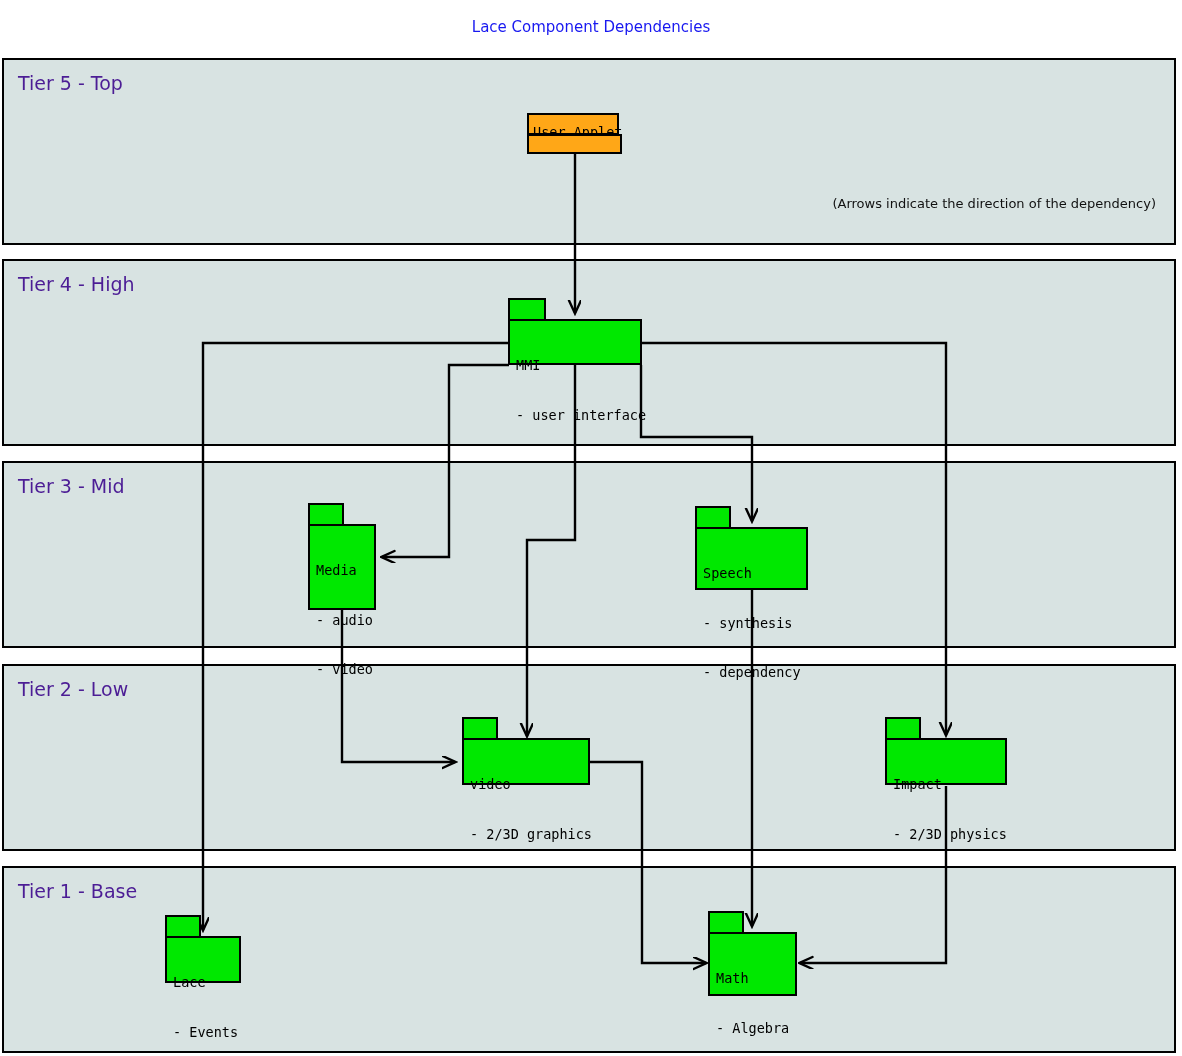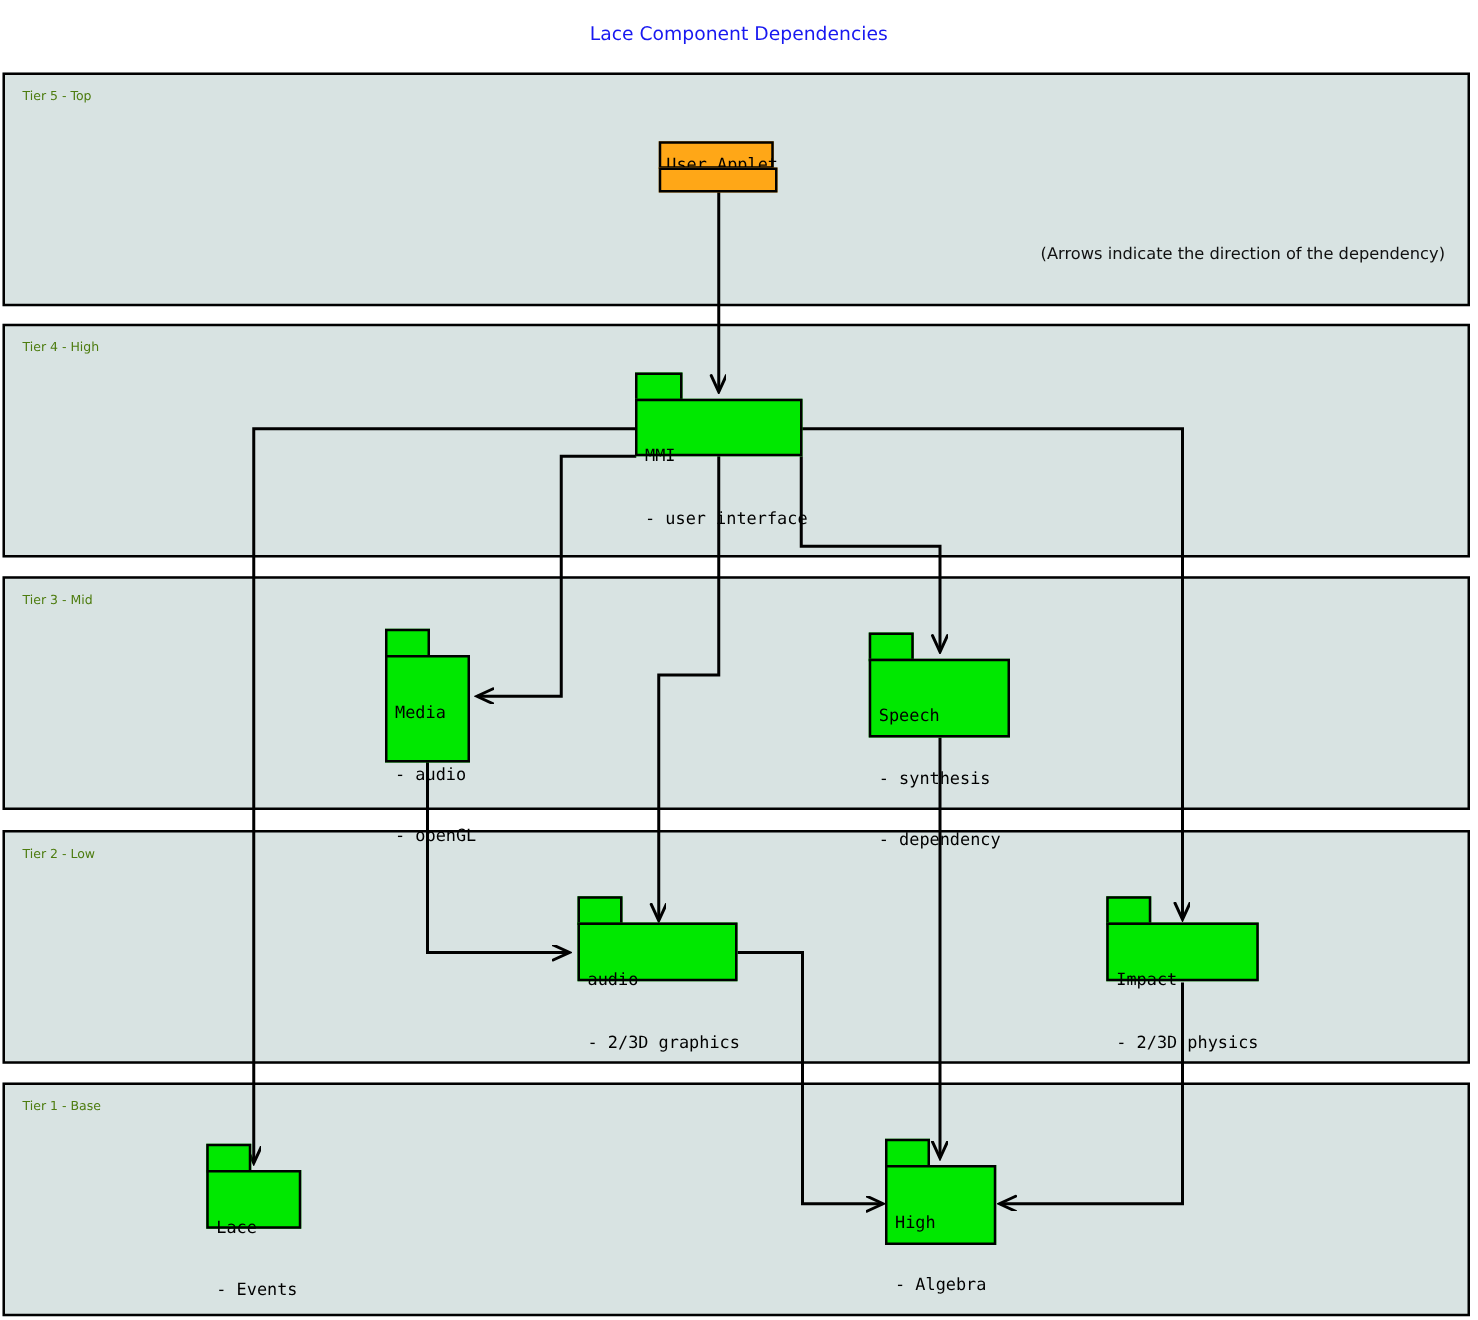--- a/index.html
+++ b/index.html
@@ -11,21 +11,21 @@
     position:absolute;left:0;top:18px;width:1182px;
     text-align:center;color:#1818f0;font-size:15px;
     font-family:"DejaVu Sans","Liberation Sans",sans-serif;
   }
 
   .tier{
     position:absolute;left:2px;width:1174px;
     background:#d8e3e2;border:2.5px solid #000000;box-sizing:border-box;
   }
   .tier-label{
-    position:absolute;left:14px;top:12px;font-size:10px;color:#4d7c0f;
+    position:absolute;left:14px;top:12px;font-size:19px;color:#4c1d95;
     font-family:"DejaVu Sans","Liberation Sans",sans-serif;white-space:nowrap;text-align:center;
   }
   #legend-note{
     position:absolute;right:26px;top:196px;font-size:13px;color:#111;
     font-family:"DejaVu Sans","Liberation Sans",sans-serif;white-space:nowrap;
   }
 
   #wires{position:absolute;left:0;top:0;width:1182px;height:1056px;}
 
   .pkg{position:absolute;}
@@ -108,37 +108,37 @@
       <span class="ln">MMI</span>
       <span class="ln">- user interface</span>
     </div>
   </div>
 
   <div class="pkg green" id="pkg-media" style="left:308px;top:503px;width:68px;height:87px;">
     <div class="tab" style="width:36px;height:23px;"></div>
     <div class="body" style="top:21px;width:68px;height:86px;">
       <span class="ln">Media</span>
       <span class="ln">- audio</span>
-      <span class="ln">- openGL</span>
+      <span class="ln">- video</span>
     </div>
   </div>
 
   <div class="pkg green" id="pkg-speech" style="left:695px;top:506px;width:113px;height:84px;">
     <div class="tab" style="width:36px;height:23px;"></div>
     <div class="body" style="top:21px;width:113px;height:63px;">
       <span class="ln">Speech</span>
       <span class="ln">- synthesis</span>
       <span class="ln">- dependency</span>
     </div>
   </div>
 
   <div class="pkg green" id="pkg-opengl" style="left:462px;top:717px;width:128px;height:68px;">
     <div class="tab" style="width:36px;height:23px;"></div>
     <div class="body" style="top:21px;width:128px;height:47px;">
-      <span class="ln">audio</span>
+      <span class="ln">video</span>
       <span class="ln">- 2/3D graphics</span>
     </div>
   </div>
 
   <div class="pkg green" id="pkg-impact" style="left:885px;top:717px;width:122px;height:68px;">
     <div class="tab" style="width:36px;height:23px;"></div>
     <div class="body" style="top:21px;width:122px;height:47px;">
       <span class="ln">Impact</span>
       <span class="ln">- 2/3D physics</span>
     </div>
@@ -148,19 +148,19 @@
     <div class="tab" style="width:36px;height:23px;"></div>
     <div class="body" style="top:21px;width:76px;height:47px;">
       <span class="ln">Lace</span>
       <span class="ln">- Events</span>
     </div>
   </div>
 
   <div class="pkg green" id="pkg-math" style="left:708px;top:911px;width:89px;height:85px;">
     <div class="tab" style="width:36px;height:23px;"></div>
     <div class="body" style="top:21px;width:89px;height:64px;">
-      <span class="ln">High</span>
+      <span class="ln">Math</span>
       <span class="ln">- Algebra</span>
       
     </div>
   </div>
 
 </div>
 
 </body></html>

